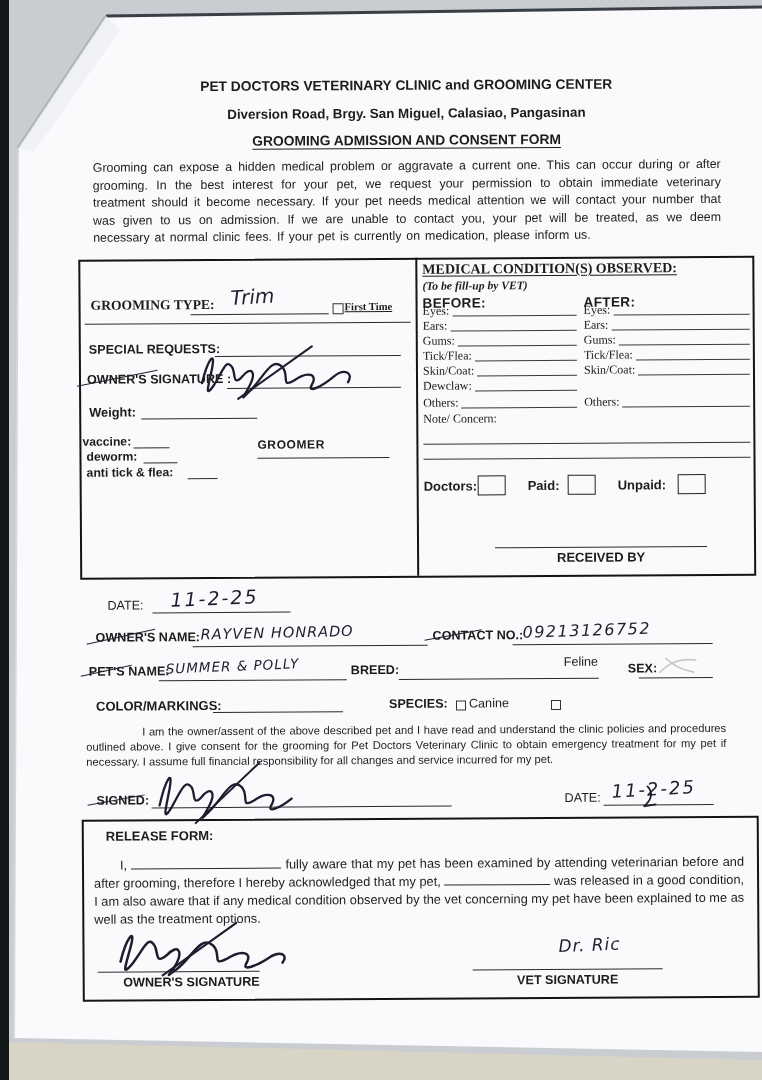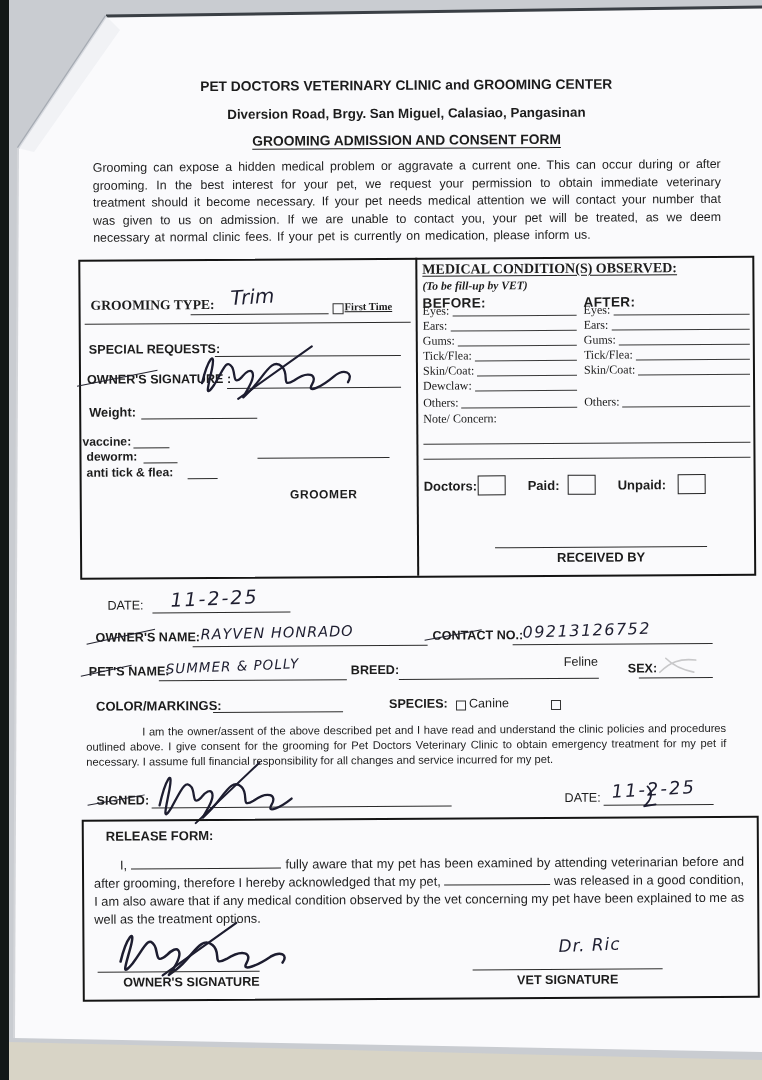--- a/index.html
+++ b/index.html
@@ -75,21 +75,21 @@
     <div class="ul" style="left:142px;top:417px;width:116px;"></div>
 
     <div class="abs sans b" style="left:83px;top:433px;font-size:12.2px;">vaccine:</div>
     <div class="ul" style="left:134px;top:446px;width:36px;"></div>
     <div class="abs sans b" style="left:87px;top:448px;font-size:12.2px;">deworm:</div>
     <div class="ul" style="left:144px;top:461px;width:34px;"></div>
     <div class="abs sans b" style="left:87px;top:464px;font-size:12.2px;">anti tick &amp; flea:</div>
     <div class="ul" style="left:188px;top:477px;width:30px;"></div>
 
     <div class="ul" style="left:258px;top:457px;width:132px;"></div>
-    <div class="abs sans b" style="left:258px;top:487px;width:132px;text-align:center;font-size:12px;letter-spacing:.6px;">GROOMER</div>
+    <div class="abs sans b" style="left:258px;top:437px;width:132px;text-align:left;font-size:12px;letter-spacing:.6px;">GROOMER</div>
 
     <div class="abs serif b" style="left:424px;top:262px;font-size:14px;text-decoration:underline;text-underline-offset:2px;">MEDICAL CONDITION(S) OBSERVED:</div>
     <div class="abs serif b" style="left:424px;top:280px;font-size:11.6px;font-style:italic;">(To be fill-up by VET)</div>
     <div class="abs sans b" style="left:424px;top:296px;font-size:13.6px;letter-spacing:.3px;">BEFORE:</div>
     <div class="abs sans b" style="left:585px;top:296px;font-size:13.6px;letter-spacing:.3px;">AFTER:</div>
 
     <div class="row" style="left:424px;top:304px;width:154px;">
         <span>Eyes:</span>
         <span class="fl"></span>
       </div>

